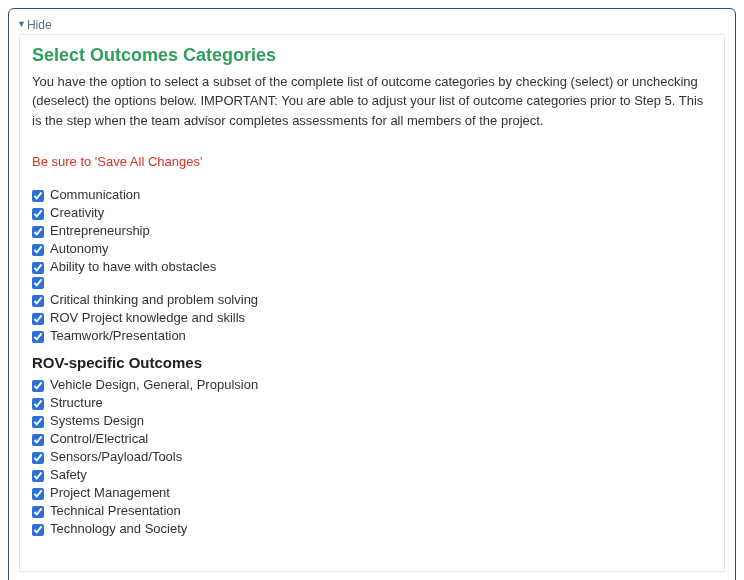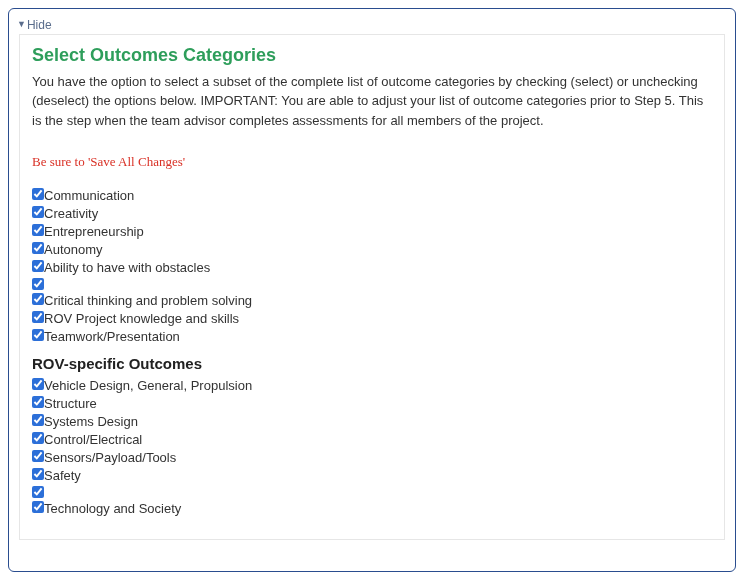--- a/index.html
+++ b/index.html
@@ -30,57 +30,57 @@
       gap: 1px;
       margin-bottom: 2px;
       margin-left: -2px;
     }
     .hide-toggle .tri {
       font-size: 9px;
       line-height: 1;
     }
     .content-box {
       border: 1px solid #e6e6e6;
-      padding: 10px 12px 12px 12px;
+      padding: 10px 12px 24px 12px;
     }
     .main-heading {
       color: #2e9e5b;
       font-size: 18px;
       font-weight: bold;
       margin-bottom: 6px;
     }
     .description {
       color: #333;
       font-size: 13px;
       line-height: 1.5;
       margin-bottom: 24px;
     }
     .warning {
       color: #d93025;
       font-size: 13px;
       margin-bottom: 16px;
-      font-family: Liberation Serif, serif;
     }
     .section-heading {
       color: #222;
       font-size: 15px;
       font-weight: bold;
       margin-bottom: 4px;
       margin-top: 10px;
     }
     .section-heading:first-of-type {
       margin-top: 0;
     }
     .outcome-list {
       list-style: none;
       margin-bottom: 10px;
     }
     .outcome-item {
       display: flex;
-      align-items: flex-start;
+      align-items: flex-end;
+      gap: 6px;
       padding: 1.5px 0;
       font-size: 13px;
       color: #333;
     }
     .outcome-item input[type="checkbox"] {
       width: 12px;
       height: 12px;
       accent-color: #2c6fd8;
       cursor: pointer;
       margin: 0;
@@ -166,20 +166,25 @@
         <li class="outcome-item">
           <input type="checkbox" id="sections-rov-items-4" checked="" style="">
           <label for="sections-rov-items-4">Sensors/Payload/Tools</label>
         </li>
         <li class="outcome-item">
           <input type="checkbox" id="sections-rov-items-5" checked="" style="">
           <label for="sections-rov-items-5">Safety</label>
         </li>
         <li class="outcome-item">
           <input type="checkbox" id="sections-rov-items-6" checked="" style="">
+          <label for="sections-rov-items-6">Project Management</label>
+        </li>
+        <li class="outcome-item">
+          <input type="checkbox" id="sections-rov-items-7" checked="" style="">
+          <label for="sections-rov-items-7">Technical Presentation</label>
         </li>
         <li class="outcome-item">
           <input type="checkbox" id="sections-rov-items-8" checked="" style="">
           <label for="sections-rov-items-8">Technology and Society</label>
         </li>
       </ul>
 
   </div>
 </div>
 

